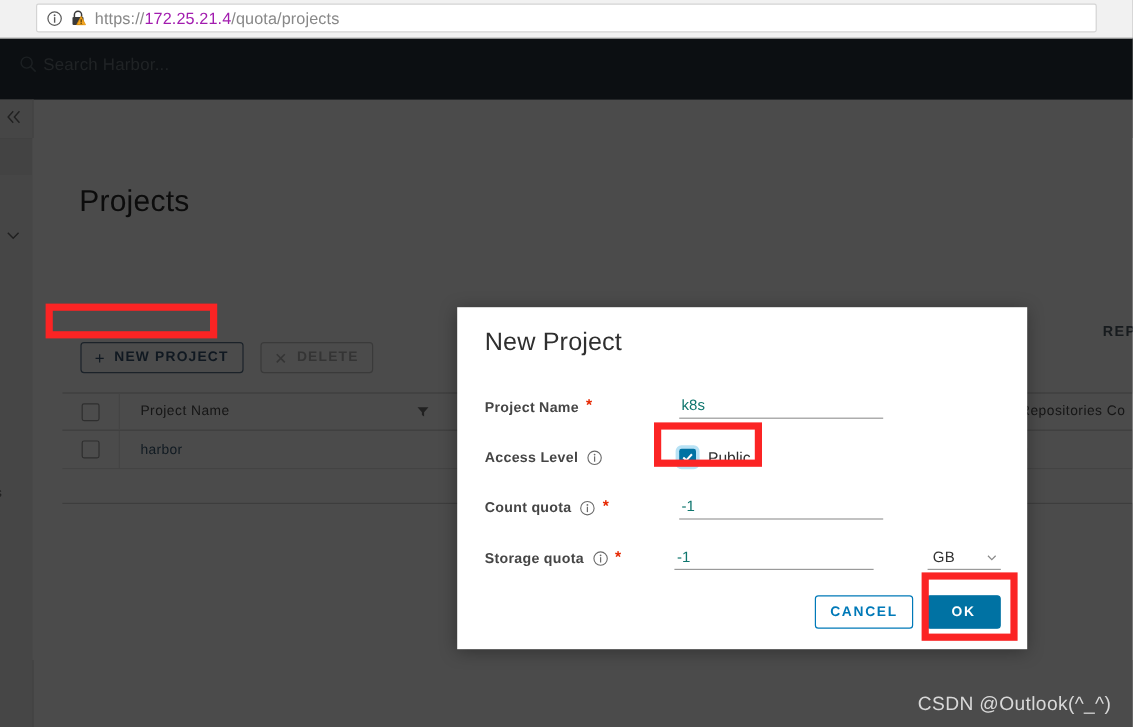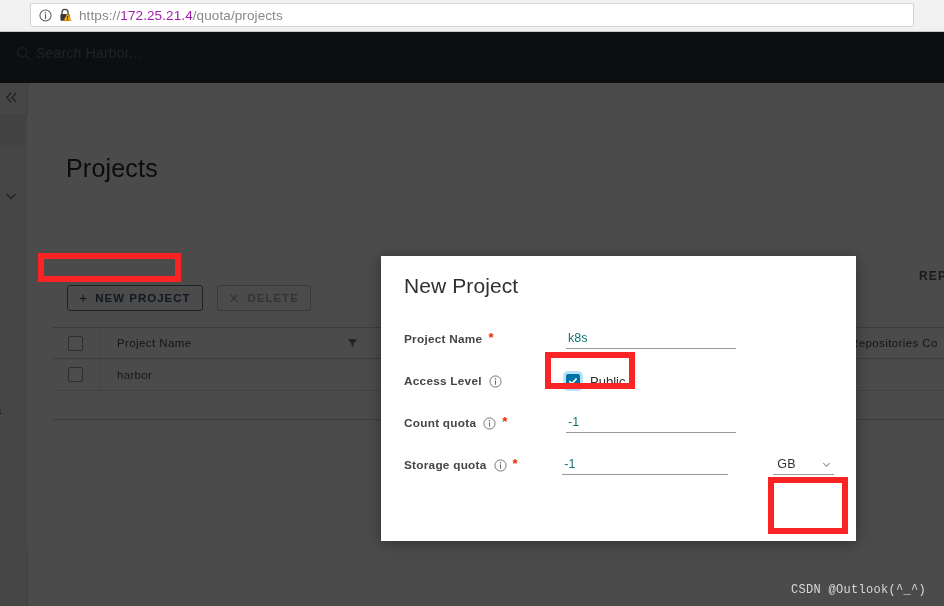--- a/index.html
+++ b/index.html
@@ -450,25 +450,24 @@
   }
   #redbox-new-project { left: 38px;  top: 253px; width: 143px; height: 29px; z-index: 45; }
   #redbox-public      { left: 545px; top: 352px; width: 90px;  height: 37px; }
   #redbox-ok          { left: 768px; top: 477px; width: 80px;  height: 57px; }
 
   
   .watermark {
     position: absolute;
     right: 18px;
     bottom: 9px;
-    font-size: 12px;
+    font-size: 16px;
     color: #d8d8d8;
     z-index: 70;
     letter-spacing: .3px;
-    font-family: Liberation Mono, monospace;
   }
 </style>
 </head>
 <body>
 
 <div class="screen">
 
   <div class="app">
 
     <div class="header">
@@ -622,19 +621,23 @@
         <div class="select-wrap">
           <span class="select-val">GB</span>
           <svg class="chev-down" viewBox="0 0 12 12">
             <polyline points="2.5,4.5 6,8 9.5,4.5" fill="none" stroke="#8a8a8a" stroke-width="1.1"></polyline>
           </svg>
         </div>
       </div>
 
     </div>
 
+    <div class="modal-footer">
+      <button class="btn-cancel">CANCEL</button>
+      <button class="btn-ok">OK</button>
+    </div>
   </div>
 
   <div class="redbox" id="redbox-public"></div>
   <div class="redbox" id="redbox-ok"></div>
 
   <div class="watermark">CSDN @Outlook(^_^)</div>
 </div>
 
 </body></html>

